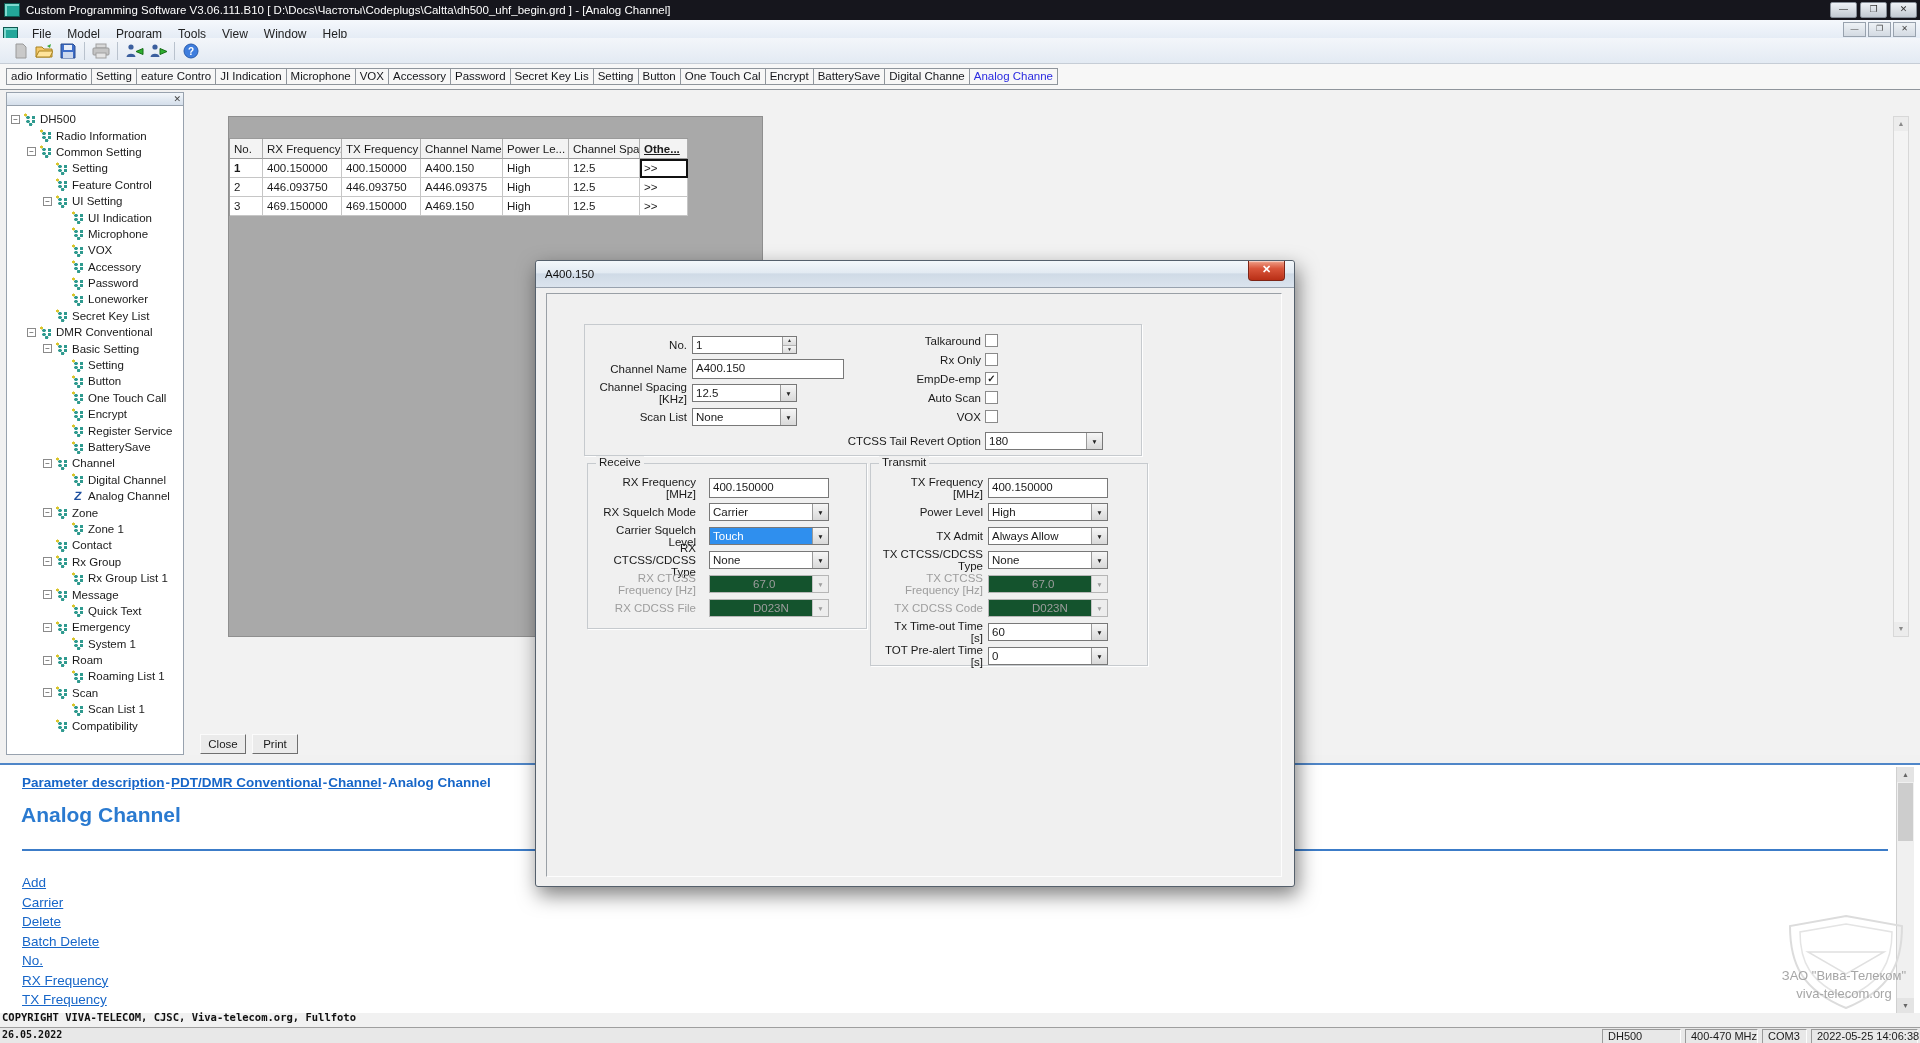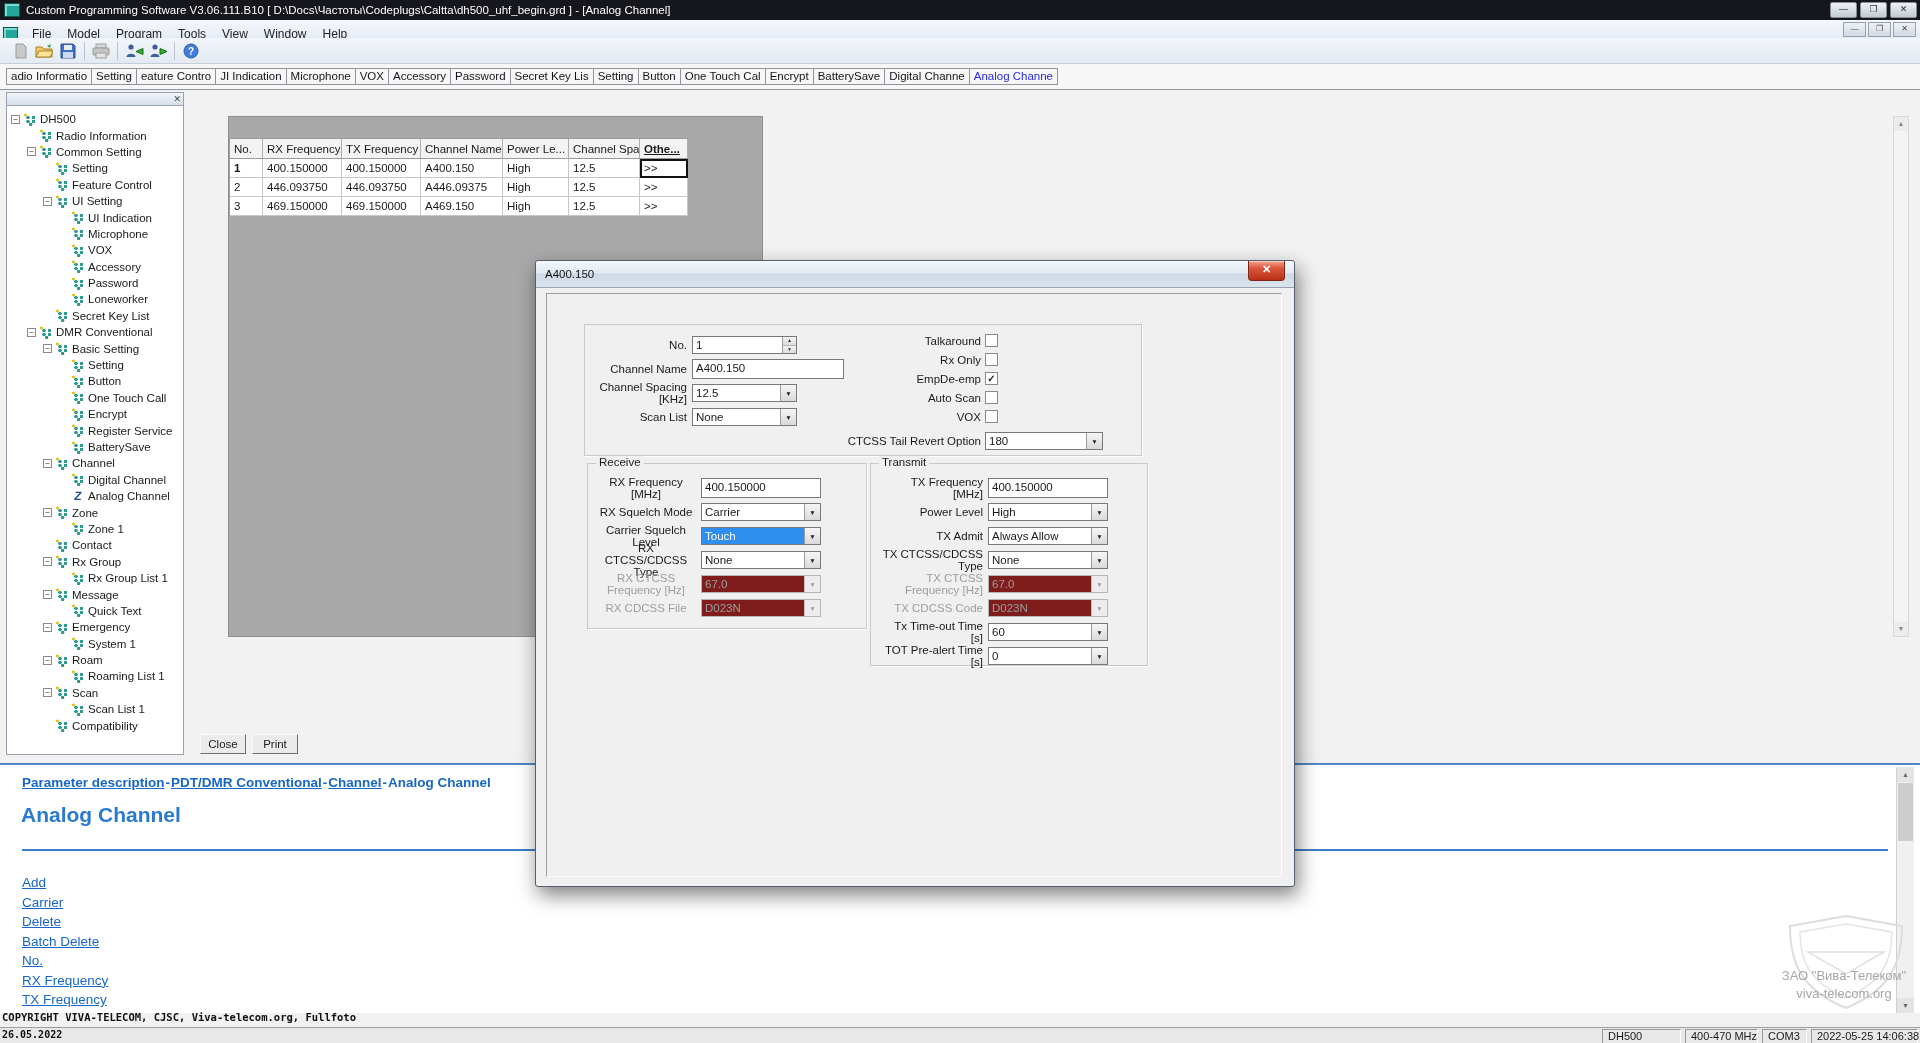--- a/index.html
+++ b/index.html
@@ -188,26 +188,26 @@
   .w-sel{width:105px;}
   .w-ctcss{width:118px;}
   .spin{display:flex;flex-direction:column;width:13px;border-left:1px solid #9a9a9a;flex:none;}
   .sp{flex:1;background:linear-gradient(#f4f4f4,#dcdcdc);border-bottom:1px solid #b5b5b5;font-size:5px;
       line-height:7px;text-align:center;color:#333;}
   .sp:last-child{border-bottom:none;}
   .sp i{font-style:normal;}
 
   .frows{position:absolute;left:8px;top:12px;right:6px;}
   .frow{display:flex;align-items:center;height:24px;}
-  .grp-rx .frow label{width:100px;text-align:center;margin-right:5px;flex:none;}
+  .grp-rx .frow label{width:100px;text-align:right;margin-right:13px;flex:none;}
   .grp-tx .frow label{width:104px;text-align:right;margin-right:5px;flex:none;}
   .fctl{width:120px;flex:none;}
   .frow[data-type="input"] .fctl{height:20px;}
   .frow[data-type="select-disabled"] label{color:#9d9d9d;}
-  .frow[data-type="select-disabled"] .fctl{background:#7f1d1d;border-color:#b6b6b6;}
+  .frow[data-type="select-disabled"] .fctl{background:#14532d;border-color:#b6b6b6;padding-left:40px;}
   .frow[data-type="select-disabled"] .val{color:#9d9d9d;}
   .frow[data-type="select-disabled"] .darr{background:#ededed;color:#9d9d9d;border-left-color:#c4c4c4;}
   .frow[data-type="select-focused"] .val{background:#2f8fee;color:#fff;}
 </style>
 </head>
 <body>
 
 <div id="app">
 
   <div class="titlebar">

